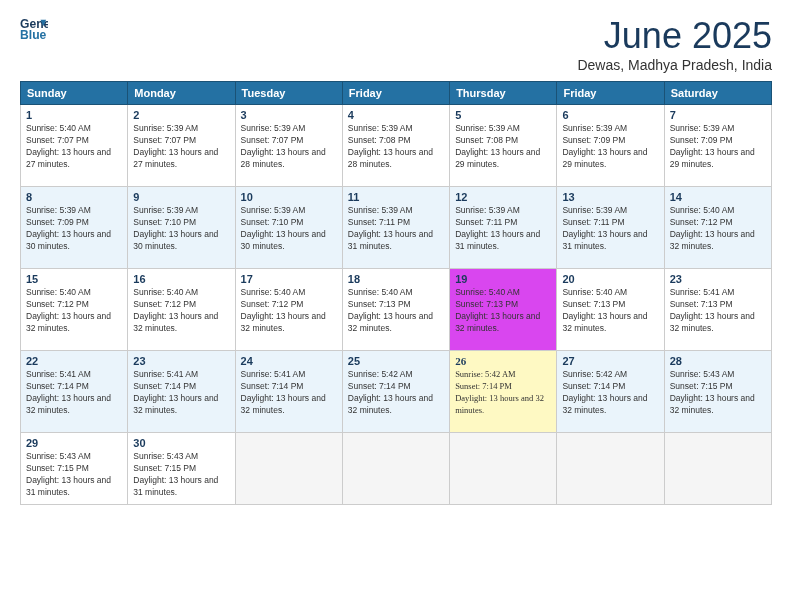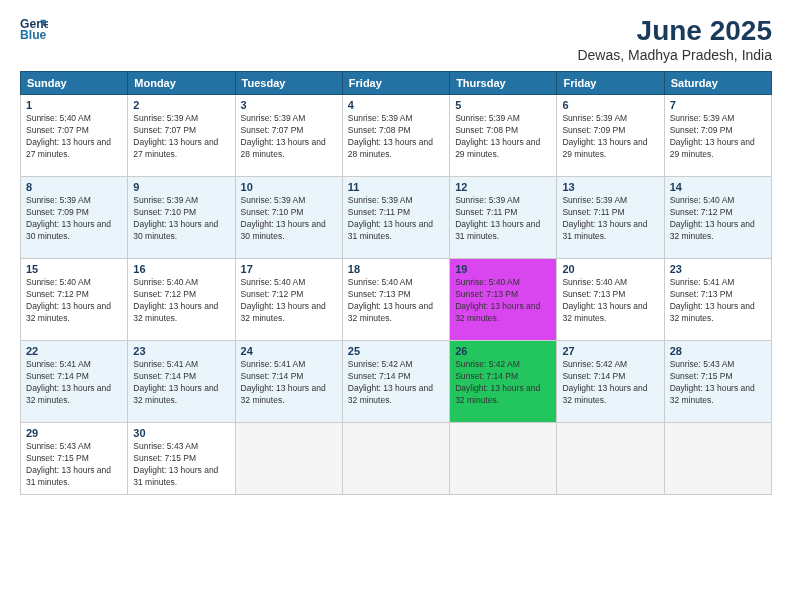--- a/index.html
+++ b/index.html
@@ -27,22 +27,22 @@
       gap: 4px;
     }
     .logo-icon {
       width: 28px;
       height: 28px;
     }
     .title-area {
       text-align: right;
     }
     .month-title {
-      font-size: 28px;
-      font-weight: bold;
+      font-size: 36px;
+      font-weight: normal;
       color: #1a3a5c;
     }
     .subtitle {
       font-size: 14px;
       color: #333;
     }
     .calendar {
       width: 100%;
       border-collapse: collapse;
       table-layout: fixed;
@@ -314,21 +314,21 @@
         </div>
       </td>
           <td style="background: rgb(234, 244, 251); margin-left: 28px;">
         <span class="day-num">25</span>
         <div class="day-info">
           Sunrise: 5:42 AM<br>
           Sunset: 7:14 PM<br>
           Daylight: 13 hours and 32 minutes.
         </div>
       </td>
-          <td style="background: #22c55e;">
+          <td style="background: #fef9c3; font-family: Liberation Serif, serif;">
         <span class="day-num">26</span>
         <div class="day-info">
           Sunrise: 5:42 AM<br>
           Sunset: 7:14 PM<br>
           Daylight: 13 hours and 32 minutes.
         </div>
       </td>
           <td style="background: rgb(234, 244, 251);">
         <span class="day-num">27</span>
         <div class="day-info">

